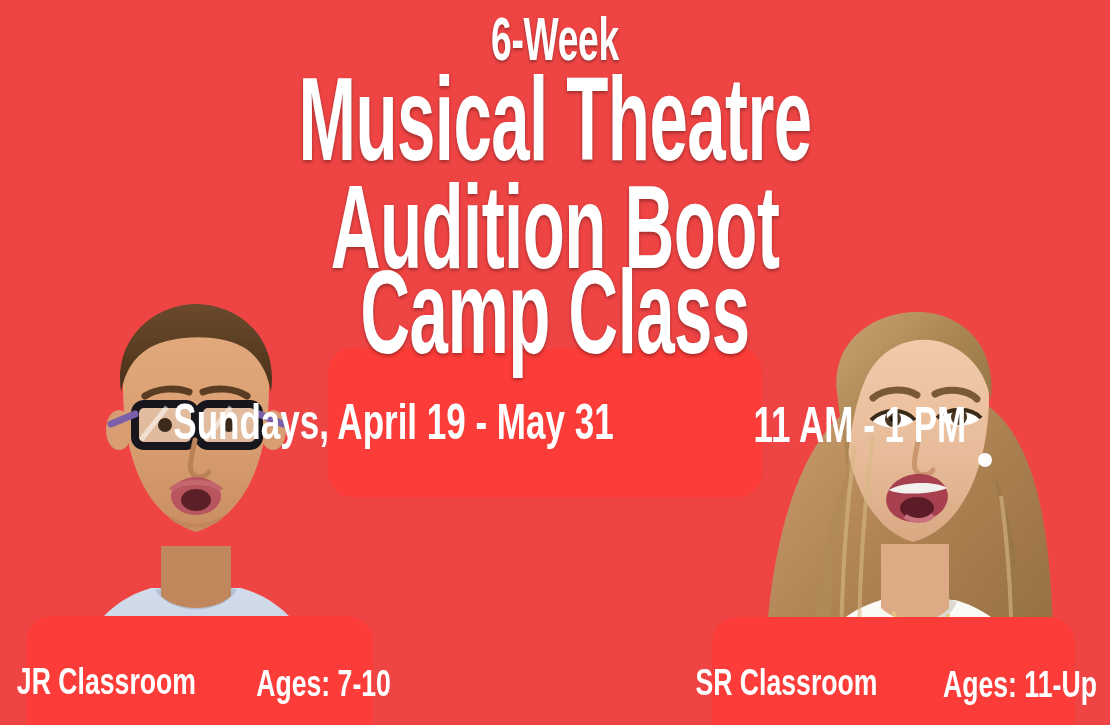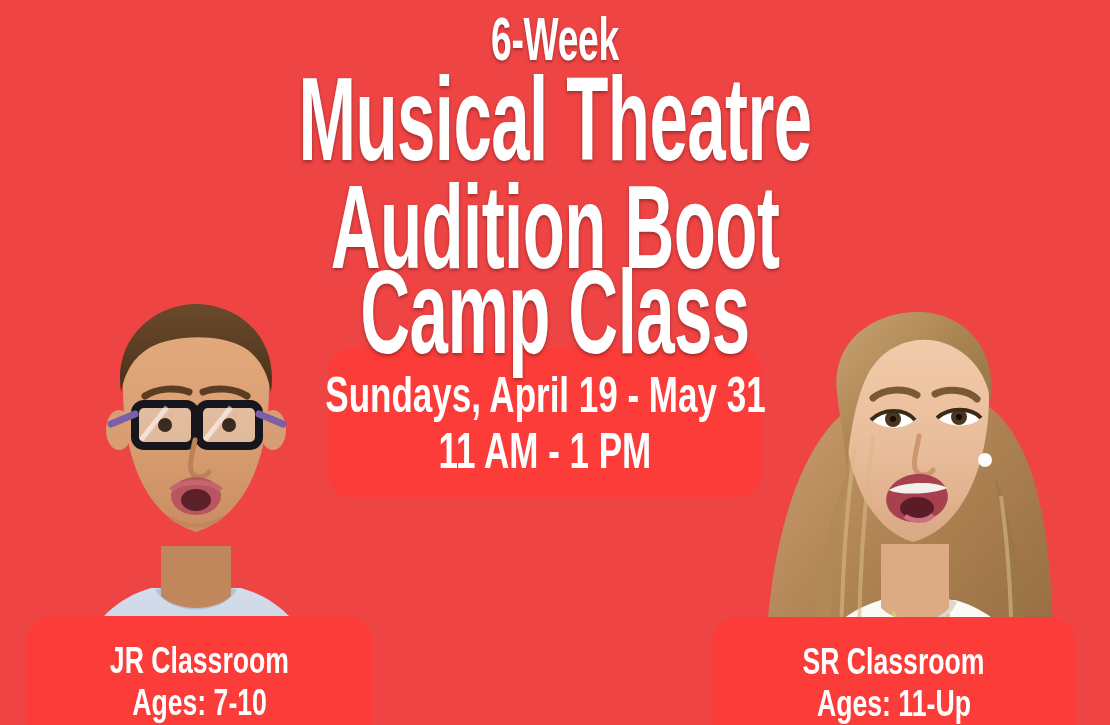--- a/index.html
+++ b/index.html
@@ -65,21 +65,21 @@
   #photo-girl  { left:705px; top:296px; width:400px; height:429px; }
 
   .photo svg { display:block; width:100%; height:100%; }
 
   
   .red-card {
     position:absolute;
     background:#fb3c38;
     border-radius:26px;
     display:flex;
-    flex-direction:column;
+    flex-direction:row;
     align-items:center;
     justify-content:center;
     z-index:5;
   }
   #date-card {
     left:328px; top:348px;
     width:434px; height:149px;
     border-radius:24px;
   }
   .card-line {

